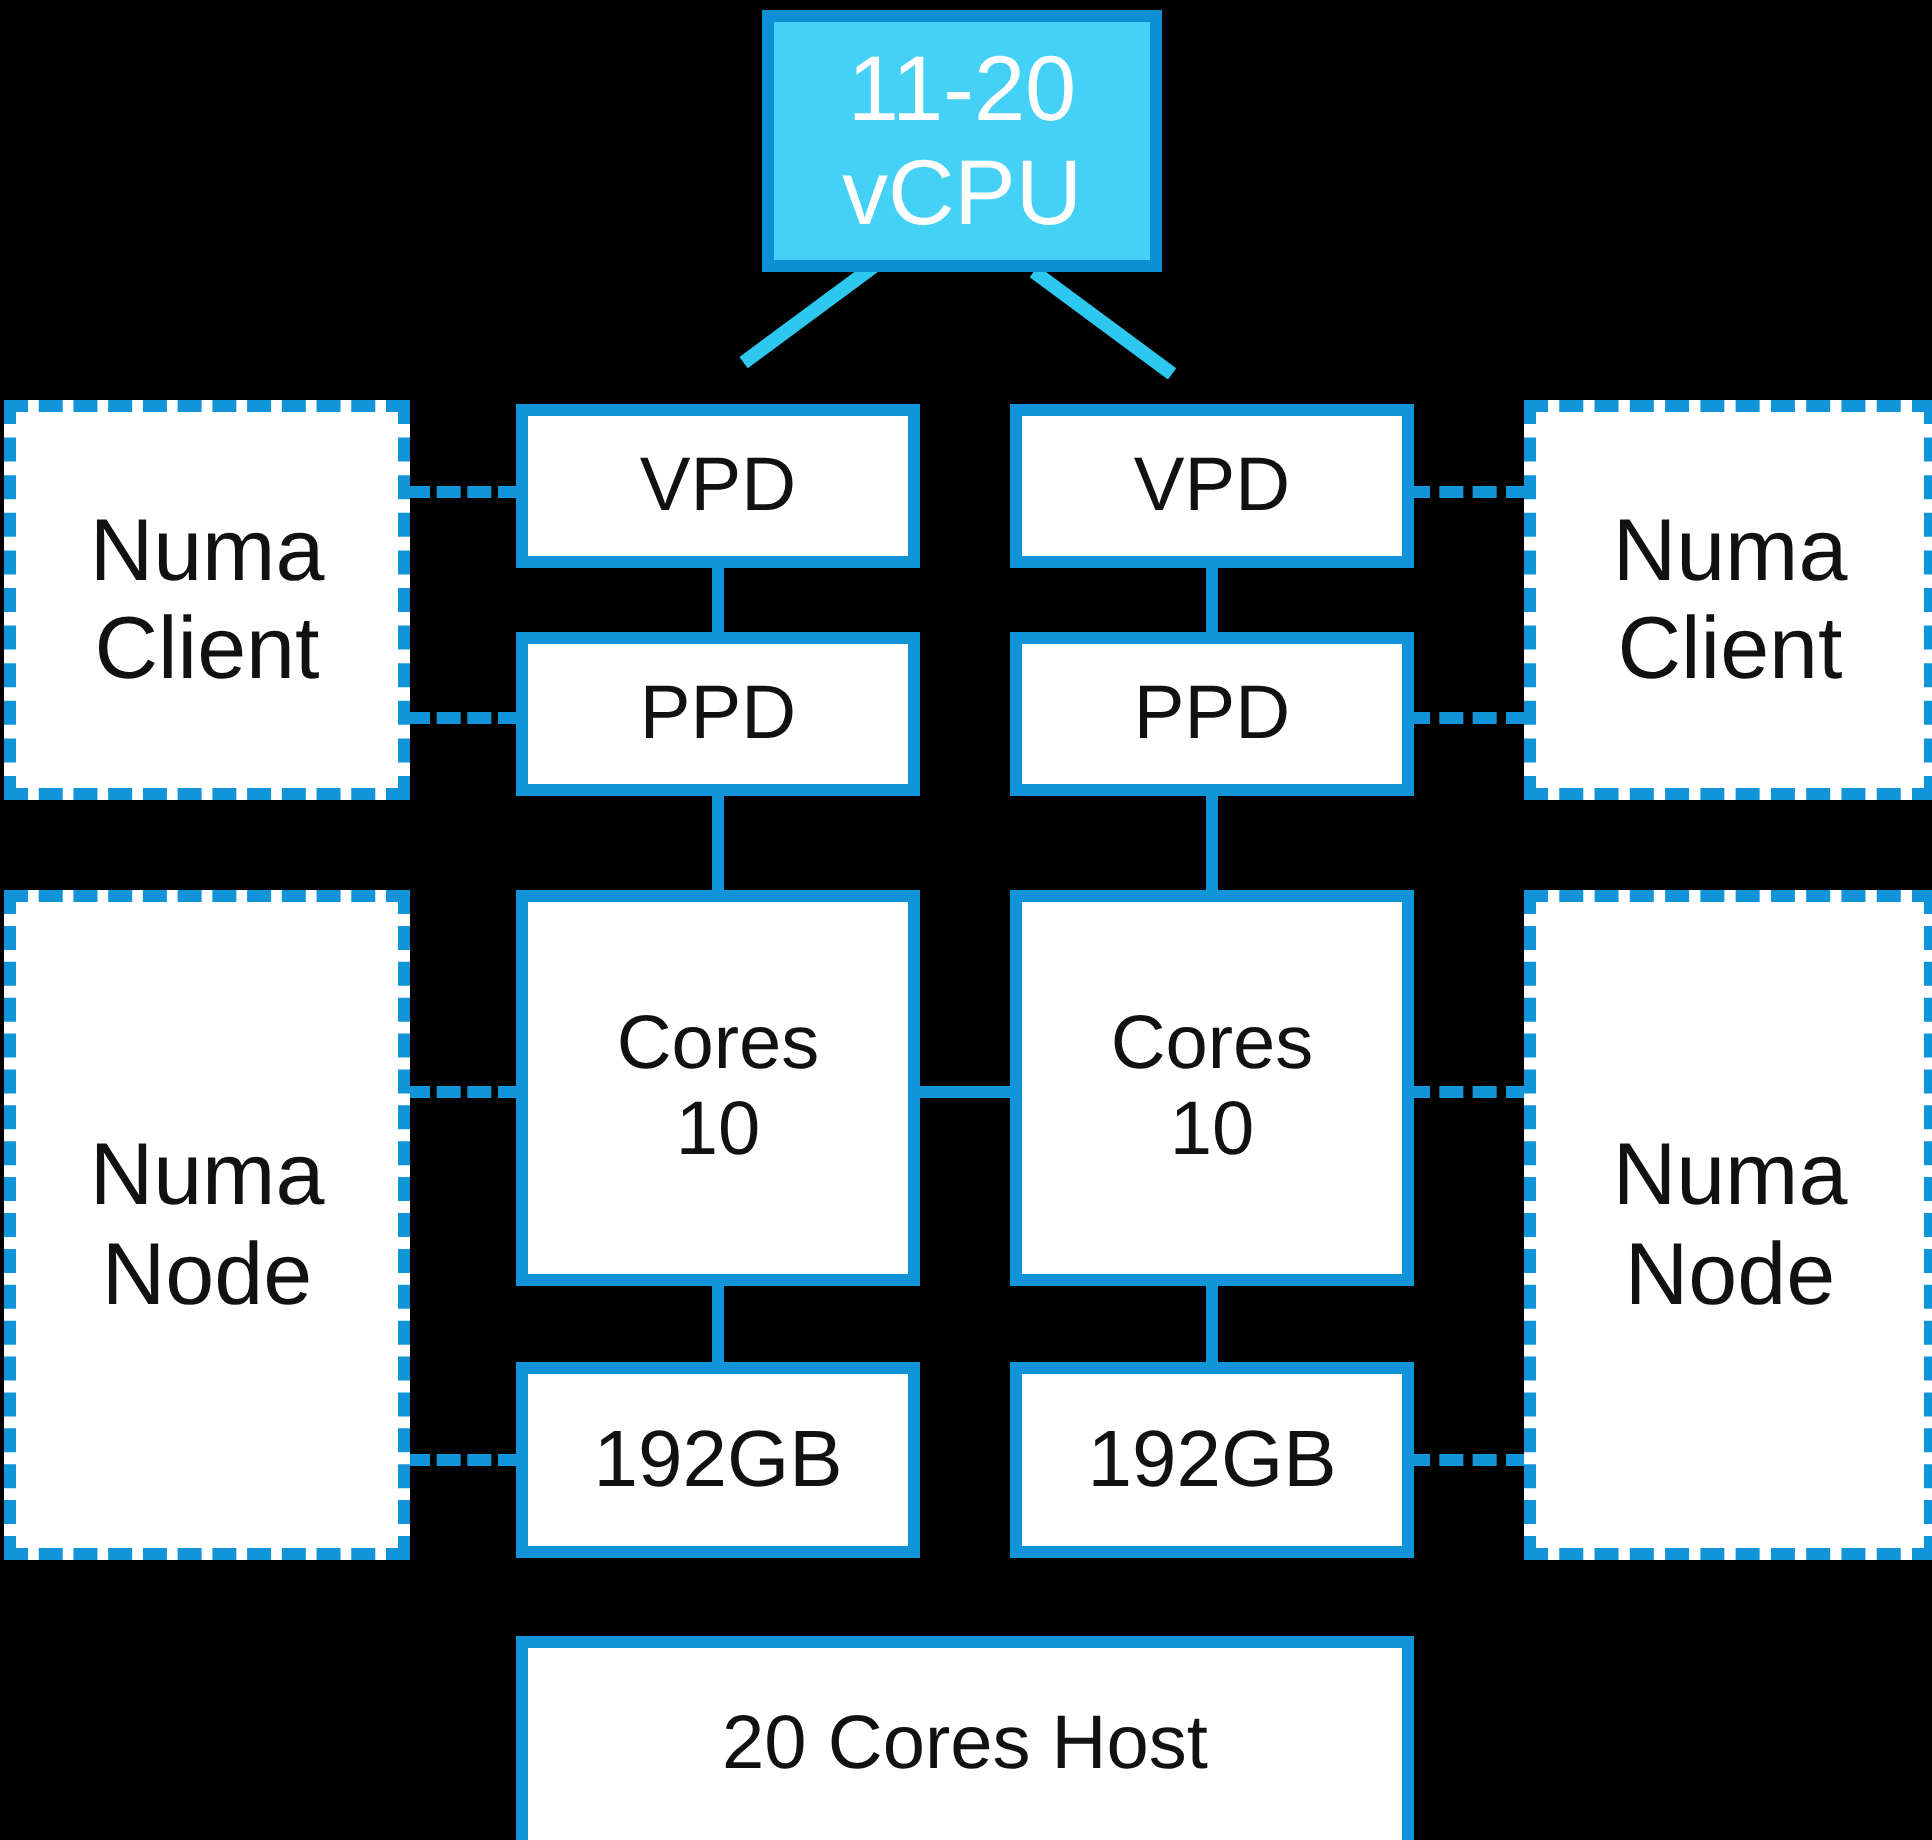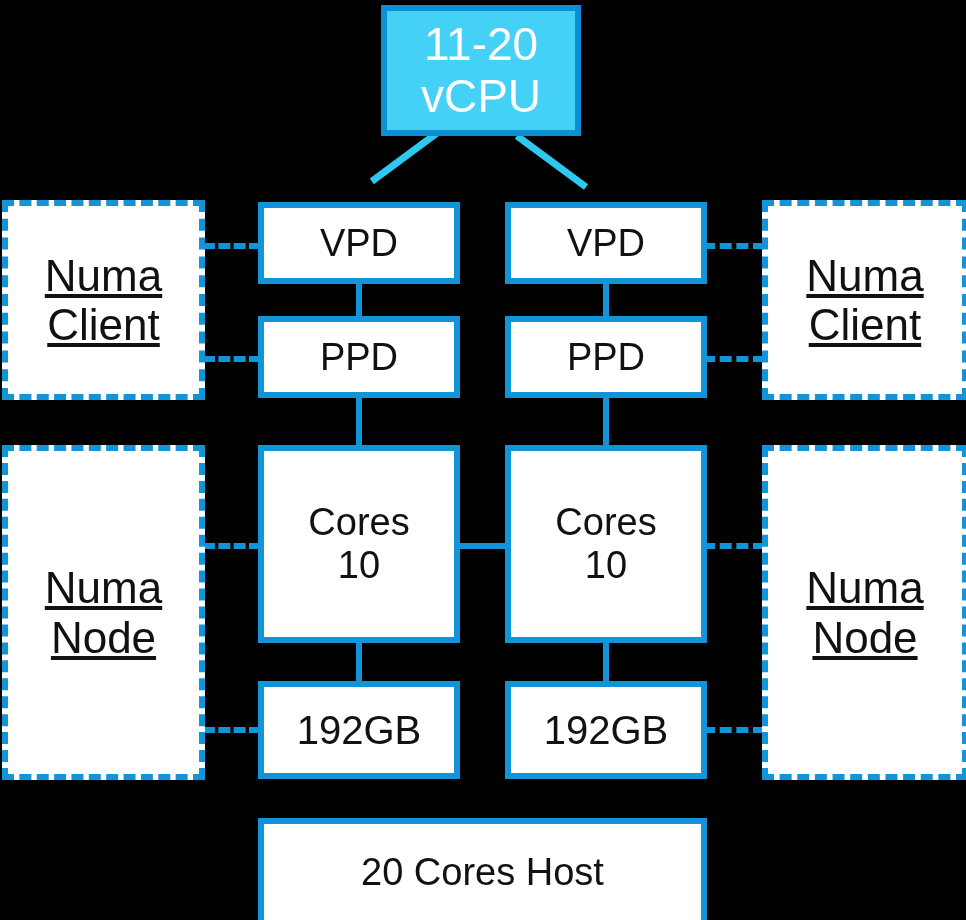--- a/index.html
+++ b/index.html
@@ -27,21 +27,20 @@
     line-height: 1.12;
     white-space: pre-line;
     z-index: 3;
   }
   .solid-node {
     border: 6px solid #1295D8;
   }
   .dashed-node {
     border: 6px dashed #1295D8;
     z-index: 2;
-    text-decoration: underline;
   }
   .vcpu-node {
     background: #45D1F5;
     color: #FFFFFF;
     border: 6px solid #0D8FD4;
     font-size: 46px;
     z-index: 5;
   }
   .label-lg  { font-size: 44px; }
   .label-md  { font-size: 38px; }

